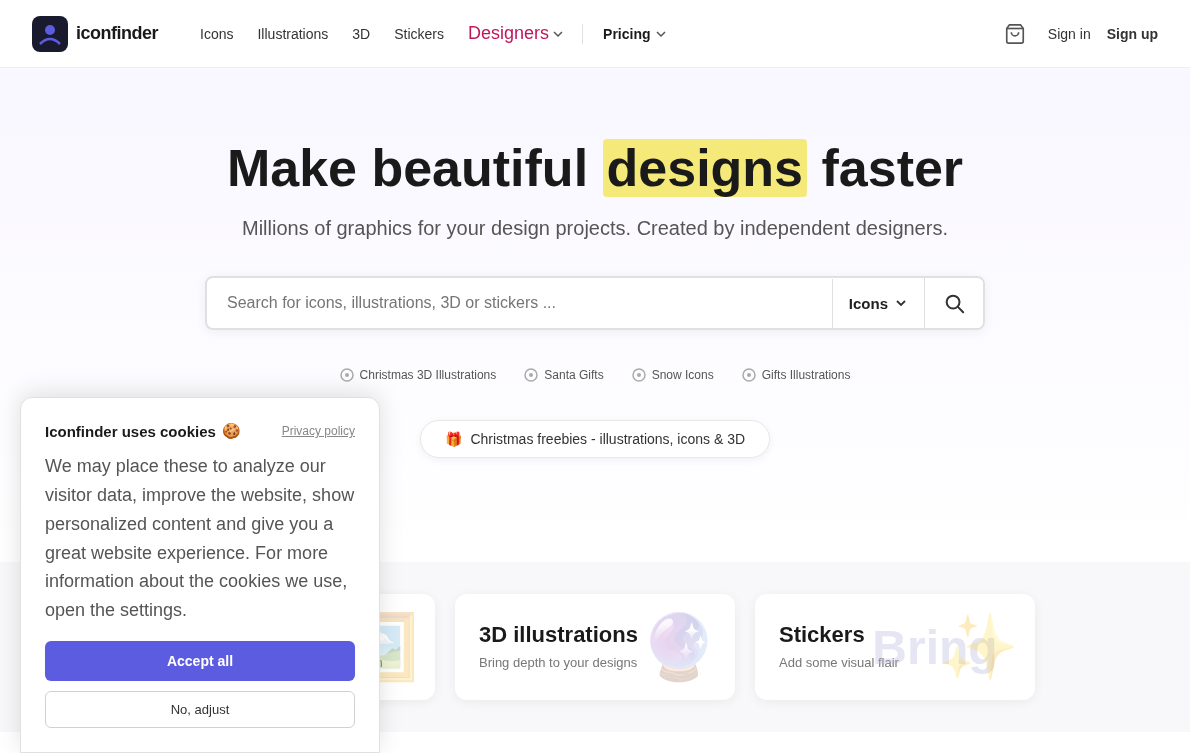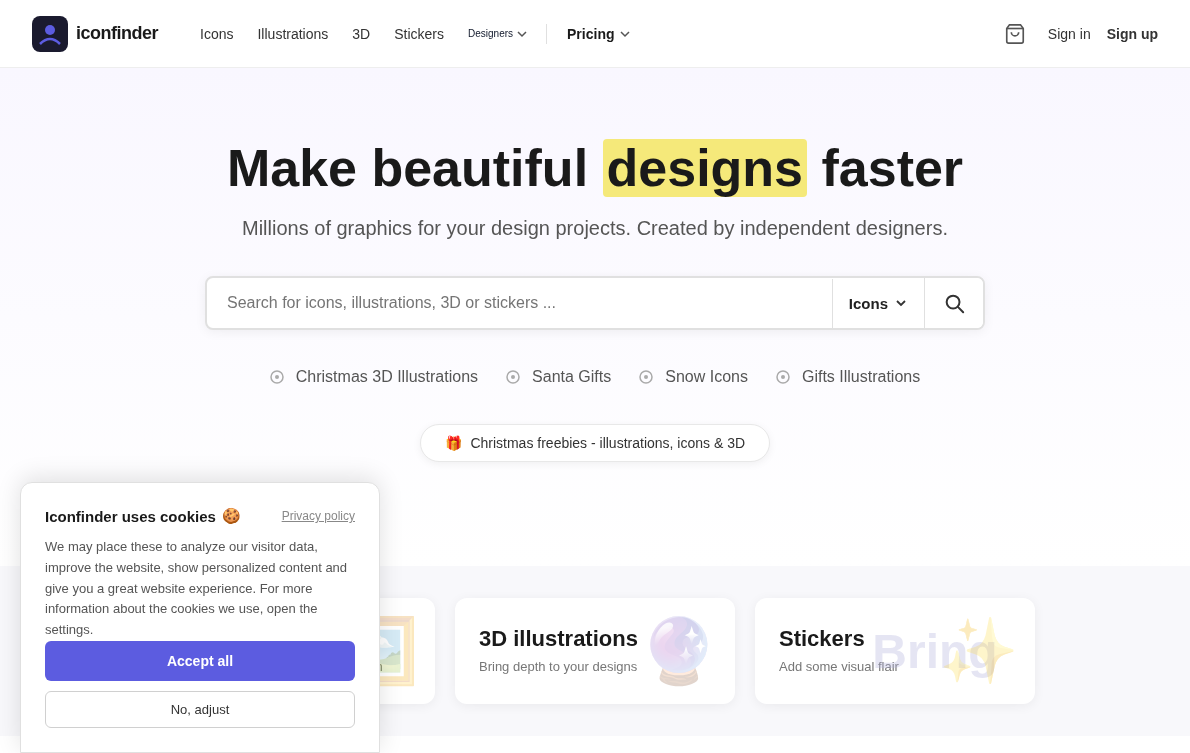--- a/index.html
+++ b/index.html
@@ -59,23 +59,23 @@
     }
     .search-btn {
       background: #fff; border: none; border-left: 1px solid #e0e0e0;
       padding: 14px 18px; cursor: pointer; display: flex; align-items: center;
     }
     .search-btn svg { width: 22px; height: 22px; }
 
     
     .quick-links { display: flex; align-items: center; justify-content: center; gap: 8px; flex-wrap: wrap; margin-bottom: 32px; }
     .quick-link {
-      display: flex; align-items: center; gap: 12px;
+      display: flex; align-items: center; gap: 6px;
       background: none; border: none; cursor: pointer;
-      font-size: 16px; color: #555; padding: 6px 10px; border-radius: 20px;
+      font-size: 12px; color: #555; padding: 6px 10px; border-radius: 20px;
       text-decoration: none;
     }
 
     
     .promo-banner {
       display: inline-flex; align-items: center; gap: 8px;
       background: #fff; border: 1px solid #e8e8e8;
       border-radius: 30px; padding: 10px 24px;
       font-size: 14px; font-weight: 500; color: #333;
       cursor: pointer; box-shadow: 0 2px 8px rgba(0,0,0,0.06);
@@ -86,21 +86,21 @@
     .cookie-banner {
       position: fixed; bottom: 0; left: 20px;
       width: 360px; background: #fff;
       border: 1px solid #e0e0e0; border-radius: 12px 12px 0 0;
       padding: 24px; box-shadow: 0 -4px 24px rgba(0,0,0,0.12);
       z-index: 100;
     }
     .cookie-header { display: flex; justify-content: space-between; align-items: center; margin-bottom: 12px; }
     .cookie-title { font-size: 15px; font-weight: 700; color: #1a1a1a; display: flex; align-items: center; gap: 6px; }
     .cookie-privacy { font-size: 12px; color: #888; text-decoration: underline; cursor: pointer; }
-    .cookie-text { font-size: 13px; color: #555; line-height: 1.6; }
+    .cookie-text { font-size: 18px; color: #555; line-height: 1.6; margin-bottom: 16px; }
     .cookie-accept {
       width: 100%; padding: 12px;
       background: #5c5ce0; color: #fff;
       border: none; border-radius: 6px; font-size: 14px; font-weight: 600;
       cursor: pointer; margin-bottom: 10px;
     }
     .cookie-row { display: flex; gap: 10px; }
     .cookie-deny, .cookie-adjust {
       flex: 1; padding: 10px;
       background: #fff; color: #333;
@@ -154,21 +154,21 @@
       <path d="M8 28 Q18 18 28 28" stroke="#5C5CE0" stroke-width="2.5" fill="none"></path>
     </svg>
     <span style="font-size:18px;font-weight:800;color:#1a1a1a;letter-spacing:-0.5px;">iconfinder</span>
   </a>
 
   <div class="nav-links">
     <a class="nav-link" href="#">Icons</a>
     <a class="nav-link" href="#">Illustrations</a>
     <a class="nav-link" href="#">3D</a>
     <a class="nav-link" href="#">Stickers</a>
-    <button class="nav-link" style="background:none;border:none;cursor:pointer;font-size:10px;font-weight:500;color:#0f172a;display:flex;align-items:center;gap:3px;">
+    <button class="nav-link" style="background:none;border:none;cursor:pointer;font-size:18px;font-weight:500;color:#be185d;display:flex;align-items:center;gap:3px;">
       <span>Designers</span>
       <svg width="12" height="12" viewBox="0 0 12 12" fill="none">
           <path d="M2 4L6 8L10 4" stroke="#555" stroke-width="1.5"></path>
         </svg>
     </button>
 
     <div class="nav-divider"></div>
 
     <button class="pricing-btn">
       <span>Pricing</span>

